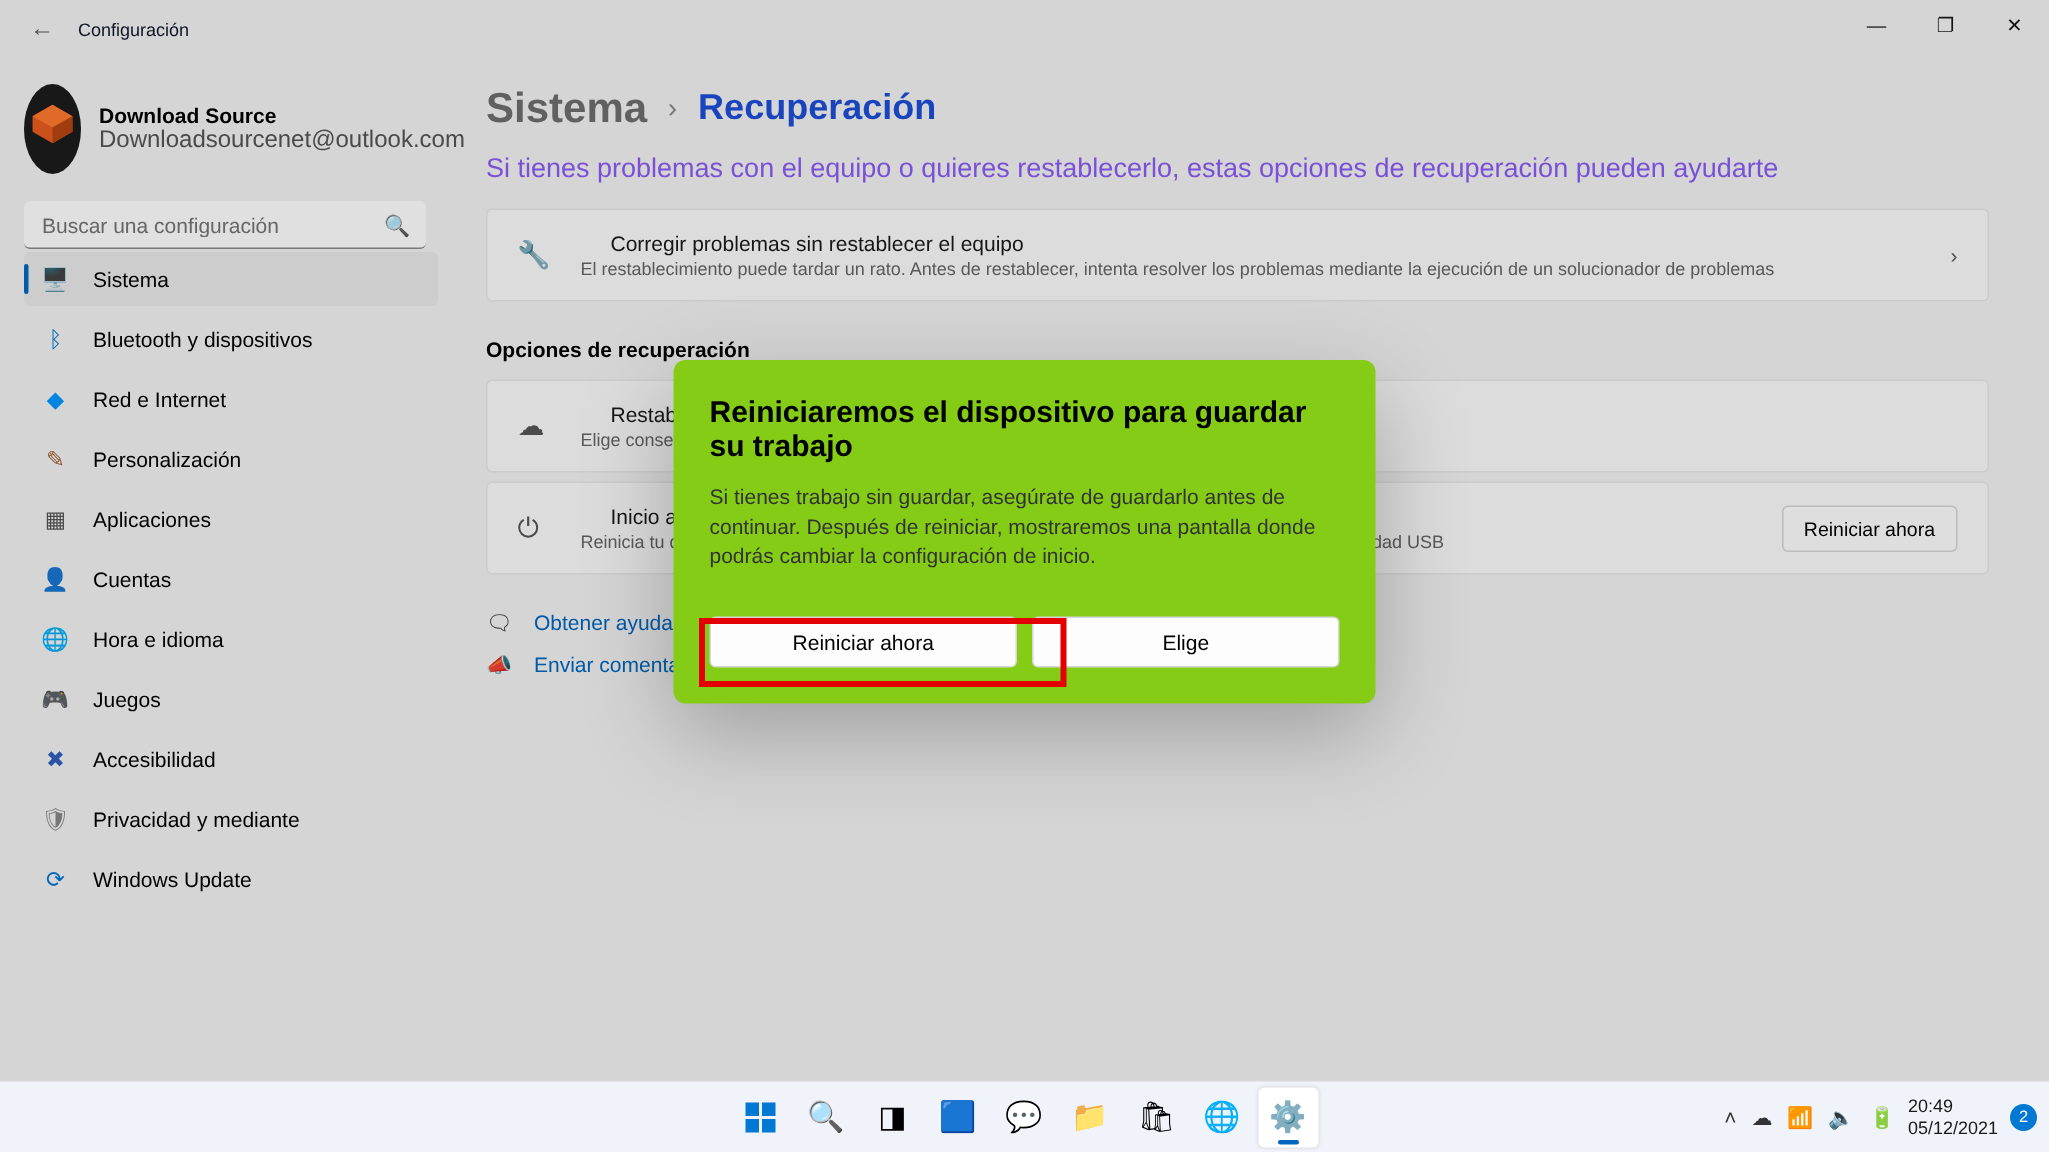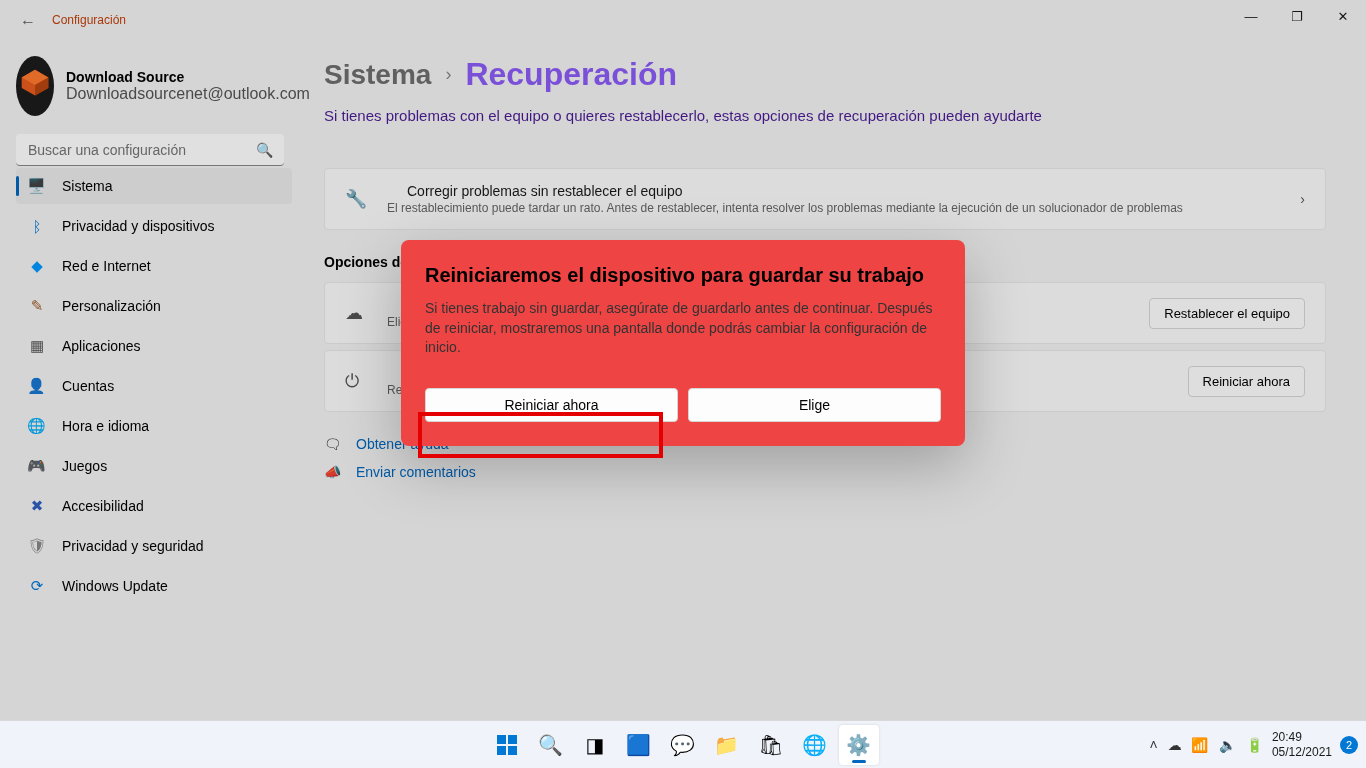--- a/index.html
+++ b/index.html
@@ -1,21 +1,21 @@
 <!DOCTYPE html>
 <html><head>
 <meta charset="utf-8">
 <style>
 * { margin: 0; padding: 0; box-sizing: border-box; font-family: "Segoe UI", sans-serif; }
 body { width: 1366px; height: 768px; background: #f3f3f3; overflow: hidden; position: relative; }
 
 
 .titlebar { height: 40px; display: flex; align-items: center; padding-left: 12px; }
 .titlebar .back { width: 32px; height: 32px; display: flex; align-items: center; justify-content: center; color: #5a5a5a; font-size: 16px; }
-.titlebar .title { font-size: 12px; margin-left: 8px; color: #c2410c; }
+.titlebar .title { font-size: 12px; margin-left: 8px; color: #0f172a; }
 .win-controls { position: absolute; top: 0; right: 0; display: flex; }
 .win-controls div { width: 46px; height: 32px; display: flex; align-items: center; justify-content: center; font-size: 13px; color: #1a1a1a; }
 
 
 .container { display: flex; height: calc(100% - 40px - 48px); }
 .sidebar { width: 300px; padding: 10px 8px 0 16px; }
 .user { display: flex; align-items: center; gap: 12px; margin: 6px 0 18px 0; }
 .avatar { width: 60px; height: 60px; border-radius: 50%; background: #1c1c1c; display: flex; align-items: center; justify-content: center; }
 .avatar svg { width: 38px; height: 38px; }
 .user-name { font-size: 14px; font-weight: 600; }
@@ -29,41 +29,41 @@
 .nav li { display: flex; align-items: center; gap: 16px; padding: 8px 12px; border-radius: 4px; font-size: 14px; cursor: pointer; position: relative; height: 36px; margin-bottom: 4px; }
 .nav li.active { background: #eaeaea; }
 .nav li.active::before { content: ''; position: absolute; left: 0; top: 8px; bottom: 8px; width: 3px; background: #0067c0; border-radius: 2px; }
 .nav .ico { width: 18px; height: 18px; display: inline-flex; align-items: center; justify-content: center; font-size: 15px; }
 
 
 .main { flex: 1; padding: 16px 40px 0 24px; }
 .breadcrumb { display: flex; align-items: center; gap: 14px; margin-bottom: 14px; }
 .breadcrumb .crumb-parent { font-size: 28px; font-weight: 600; color: #6e6e6e; }
 .breadcrumb .chev { color: #888; font-size: 18px; }
-.breadcrumb .crumb-current { font-size: 32px; font-weight: 600; color: #8b5cf6; }
-.subtitle { font-size: 15px; color: #4c1d95; margin-bottom: 44px; }
+.breadcrumb .crumb-current { font-size: 24px; font-weight: 600; color: #1d4ed8; }
+.subtitle { font-size: 18px; color: #8b5cf6; margin-bottom: 16px; }
 
 .card { background: #fbfbfb; border: 1px solid #e8e8e8; border-radius: 4px; margin-bottom: 6px; display: flex; align-items: center; padding: 14px 20px; gap: 20px; }
 .card .ico { width: 22px; color: #555; font-size: 18px; }
 .card .card-body { flex: 1; }
 .card .card-title { font-size: 14px; color: #1a1a1a; margin-left: 20px; }
 .card .card-desc { font-size: 12px; color: #666; margin-top: 2px; }
 .card .chev-right { color: #555; font-size: 14px; }
 .card .btn { background: #fdfdfd; border: 1px solid #d6d6d6; border-radius: 4px; padding: 7px 14px; font-size: 13px; }
 
 .section-title { font-size: 14px; font-weight: 600; margin: 24px 0 12px; }
 
 .links { margin-top: 18px; }
 .link-item { display: flex; align-items: center; gap: 14px; padding: 6px 0; font-size: 14px; }
 .link-item a { color: #0067c0; text-decoration: none; }
 .link-item .ico { width: 18px; color: #333; }
 
 
 .overlay { position: absolute; inset: 0; background: rgba(0,0,0,.12); display: flex; align-items: flex-start; justify-content: center; padding-top: 240px; }
-.dialog { width: 564px; background: #ef4444; border-radius: 8px; box-shadow: 0 20px 60px rgba(0,0,0,.25); padding: 24px; position: relative; }
+.dialog { width: 468px; background: #84cc16; border-radius: 8px; box-shadow: 0 20px 60px rgba(0,0,0,.25); padding: 24px; position: relative; }
 .dialog h2 { font-size: 20px; font-weight: 600; margin-bottom: 12px; }
 .dialog p { font-size: 14px; color: #333; line-height: 1.4; }
 .dialog-btns { display: flex; gap: 10px; margin-top: 30px; }
 .dialog-btn { flex: 1; height: 34px; border: 1px solid #d6d6d6; background: #fdfdfd; border-radius: 4px; font-size: 14px; }
 .highlight-frame { position: absolute; border: 4px solid #e40000; pointer-events: none; }
 
 
 .taskbar { position: absolute; bottom: 0; left: 0; right: 0; height: 48px; background: #f0f3f9; border-top: 1px solid #d8d8d8; display: flex; align-items: center; }
 .tb-center { position: absolute; left: 50%; transform: translateX(-50%); display: flex; gap: 4px; }
 .tb-ico { width: 40px; height: 40px; display: flex; align-items: center; justify-content: center; border-radius: 4px; font-size: 20px; }
@@ -109,21 +109,21 @@
       <span class="search-icon">🔍</span>
     </div>
 
     <ul class="nav" id="nav">
         <li class="active">
           <span class="ico" style="color:#0078d4">🖥️</span>
           <span>Sistema</span>
         </li>
         <li>
           <span class="ico" style="color:#0078d4">ᛒ</span>
-          <span>Privacidad y dispositivos</span>
+          <span>Bluetooth y dispositivos</span>
         </li>
         <li>
           <span class="ico" style="color:#0099ff">◆</span>
           <span>Red e Internet</span>
         </li>
         <li>
           <span class="ico" style="color:#a06030">✎</span>
           <span>Personalización</span>
         </li>
         <li>
@@ -141,21 +141,21 @@
         <li>
           <span class="ico" style="color:#777">🎮</span>
           <span>Juegos</span>
         </li>
         <li>
           <span class="ico" style="color:#3060c0">✖</span>
           <span>Accesibilidad</span>
         </li>
         <li>
           <span class="ico" style="color:#888">🛡</span>
-          <span>Privacidad y seguridad</span>
+          <span>Privacidad y mediante</span>
         </li>
         <li>
           <span class="ico" style="color:#0078d4">⟳</span>
           <span>Windows Update</span>
         </li>
       </ul>
   </aside>
 
   <main class="main">
     <div class="breadcrumb">
@@ -175,21 +175,20 @@
     </div>
 
     <div class="section-title">Opciones de recuperación</div>
 
     <div class="card">
       <span class="ico">☁</span>
       <div class="card-body">
         <div class="card-title">Restablecer este PC</div>
         <div class="card-desc">Elige conservar o quitar tus archivos personales y reinstalar Windows</div>
       </div>
-      <button class="btn">Restablecer el equipo</button>
     </div>
 
     <div class="card">
       <span class="ico">⏻</span>
       <div class="card-body">
         <div class="card-title">Inicio avanzado</div>
         <div class="card-desc">Reinicia tu dispositivo para cambiar la configuración de inicio, incluido el inicio desde un disco o unidad USB</div>
       </div>
       <button class="btn">Reiniciar ahora</button>
     </div>

